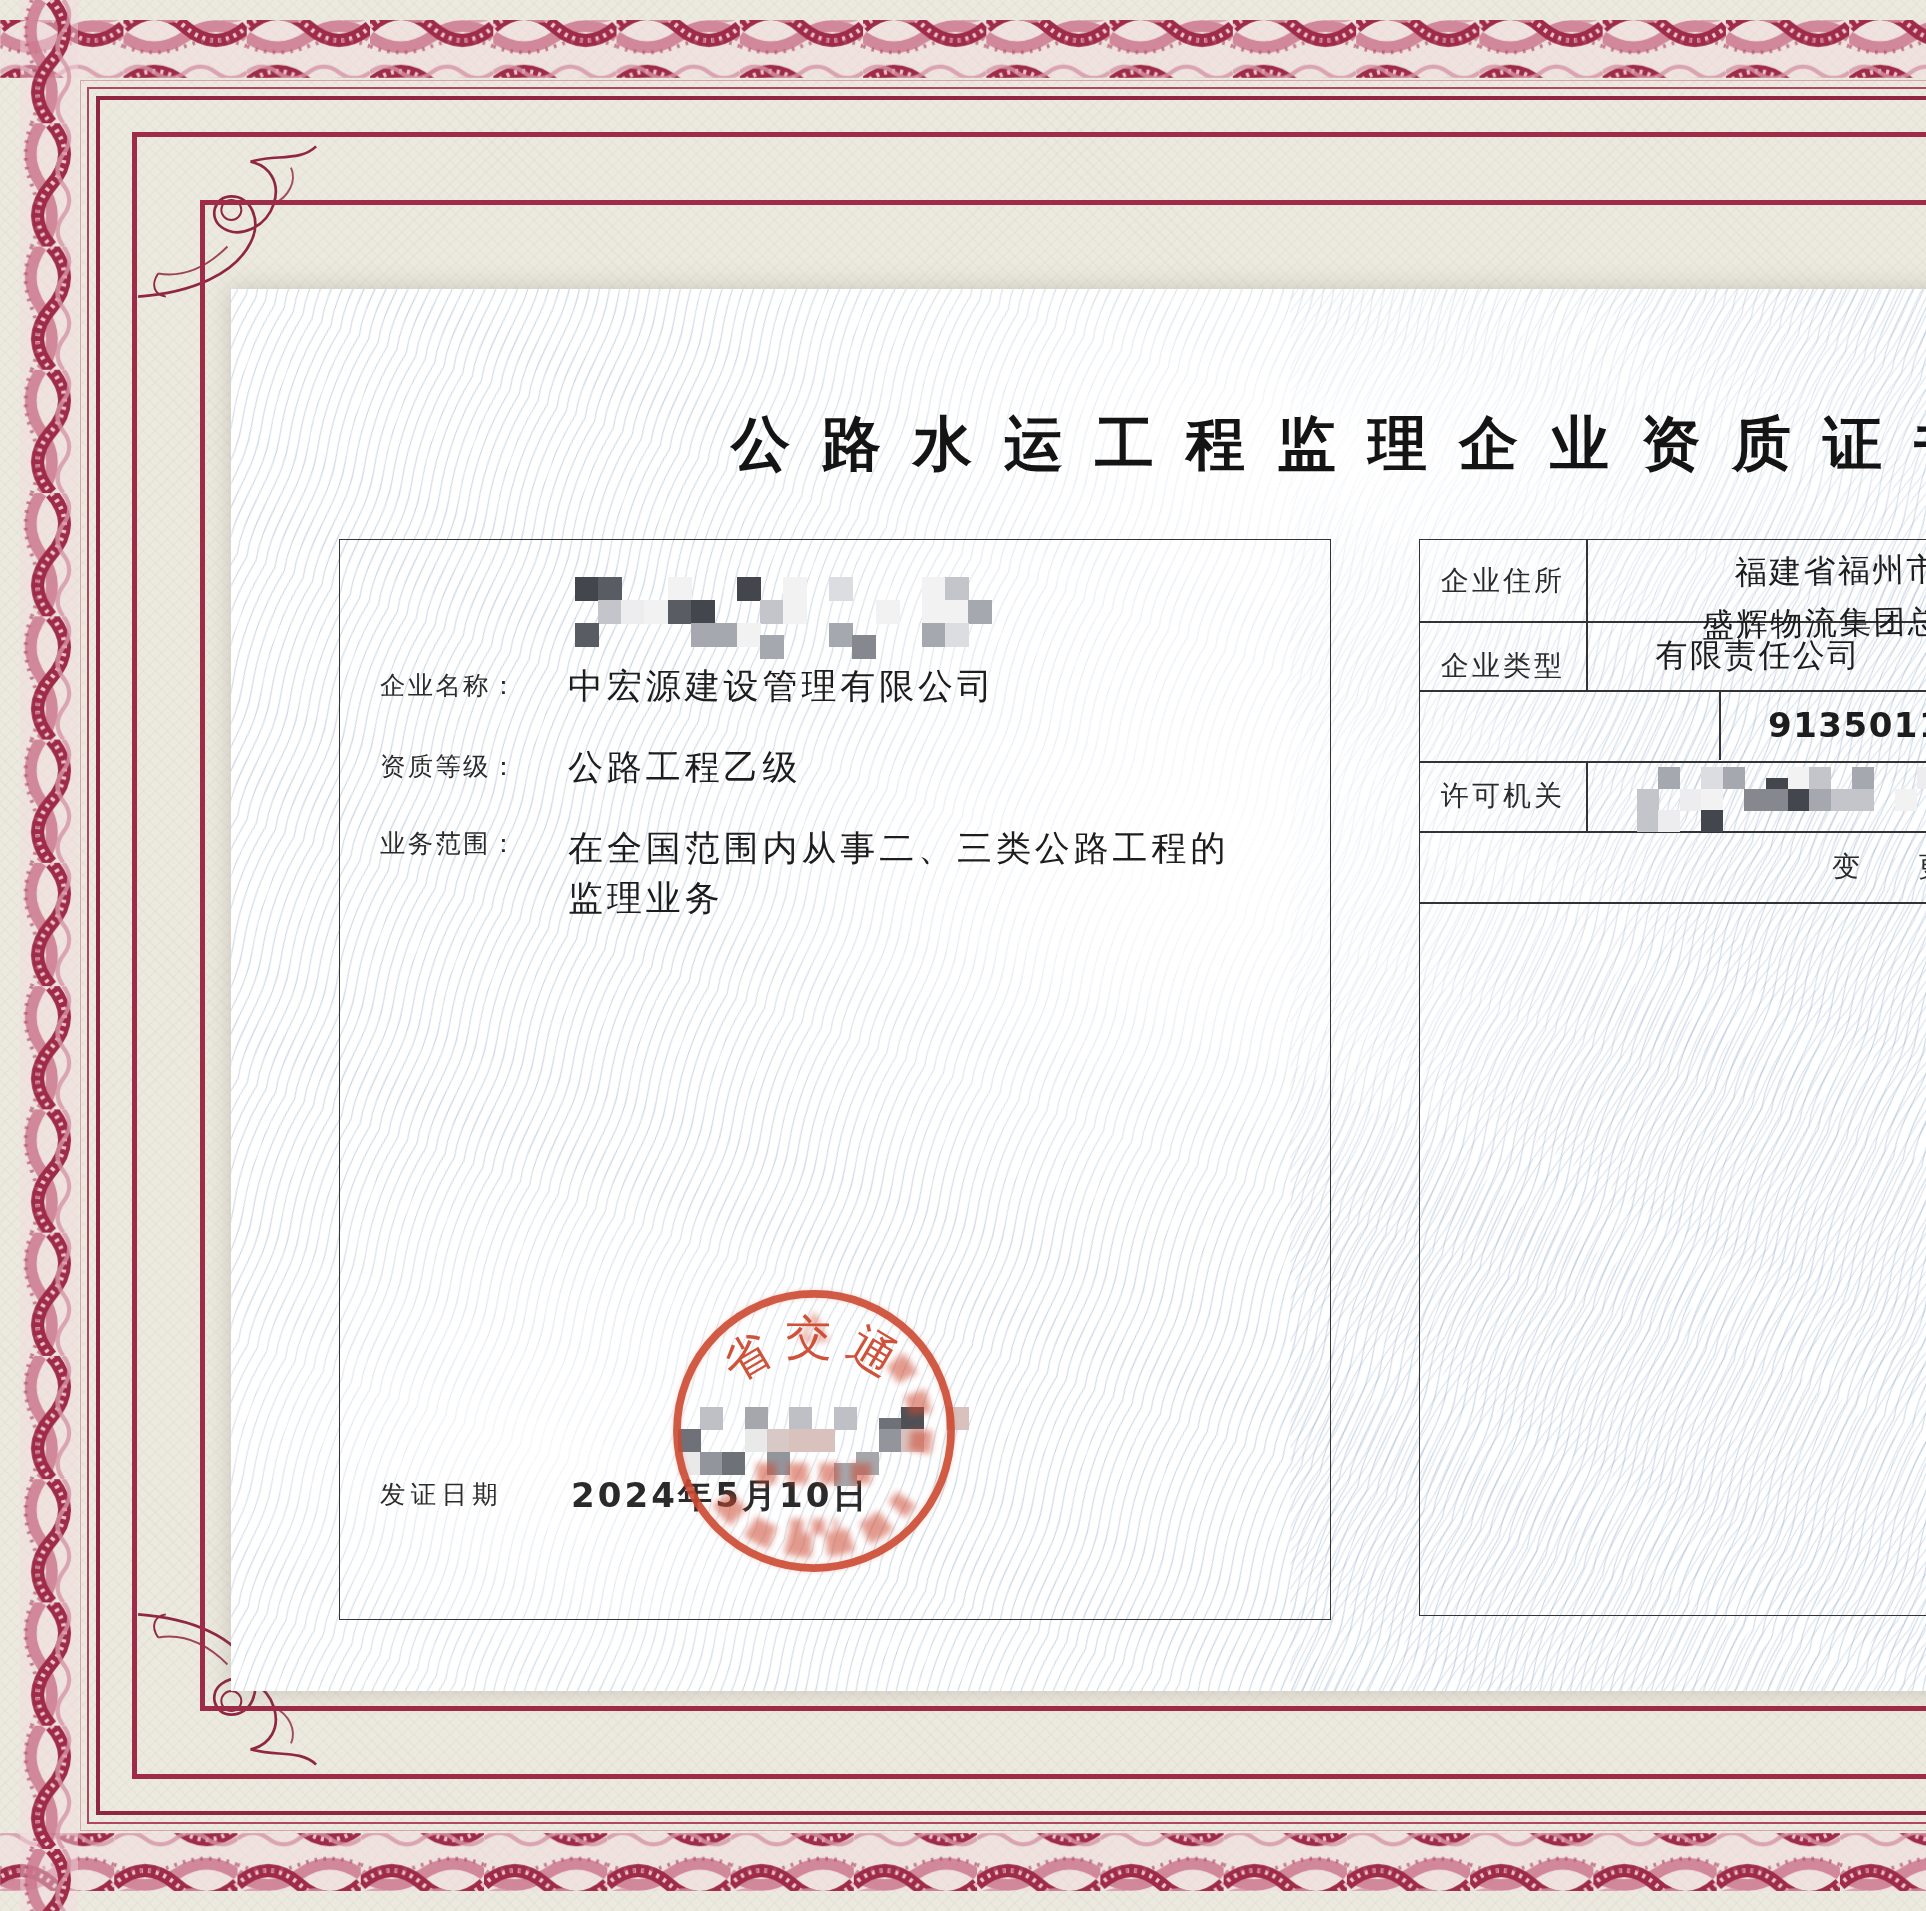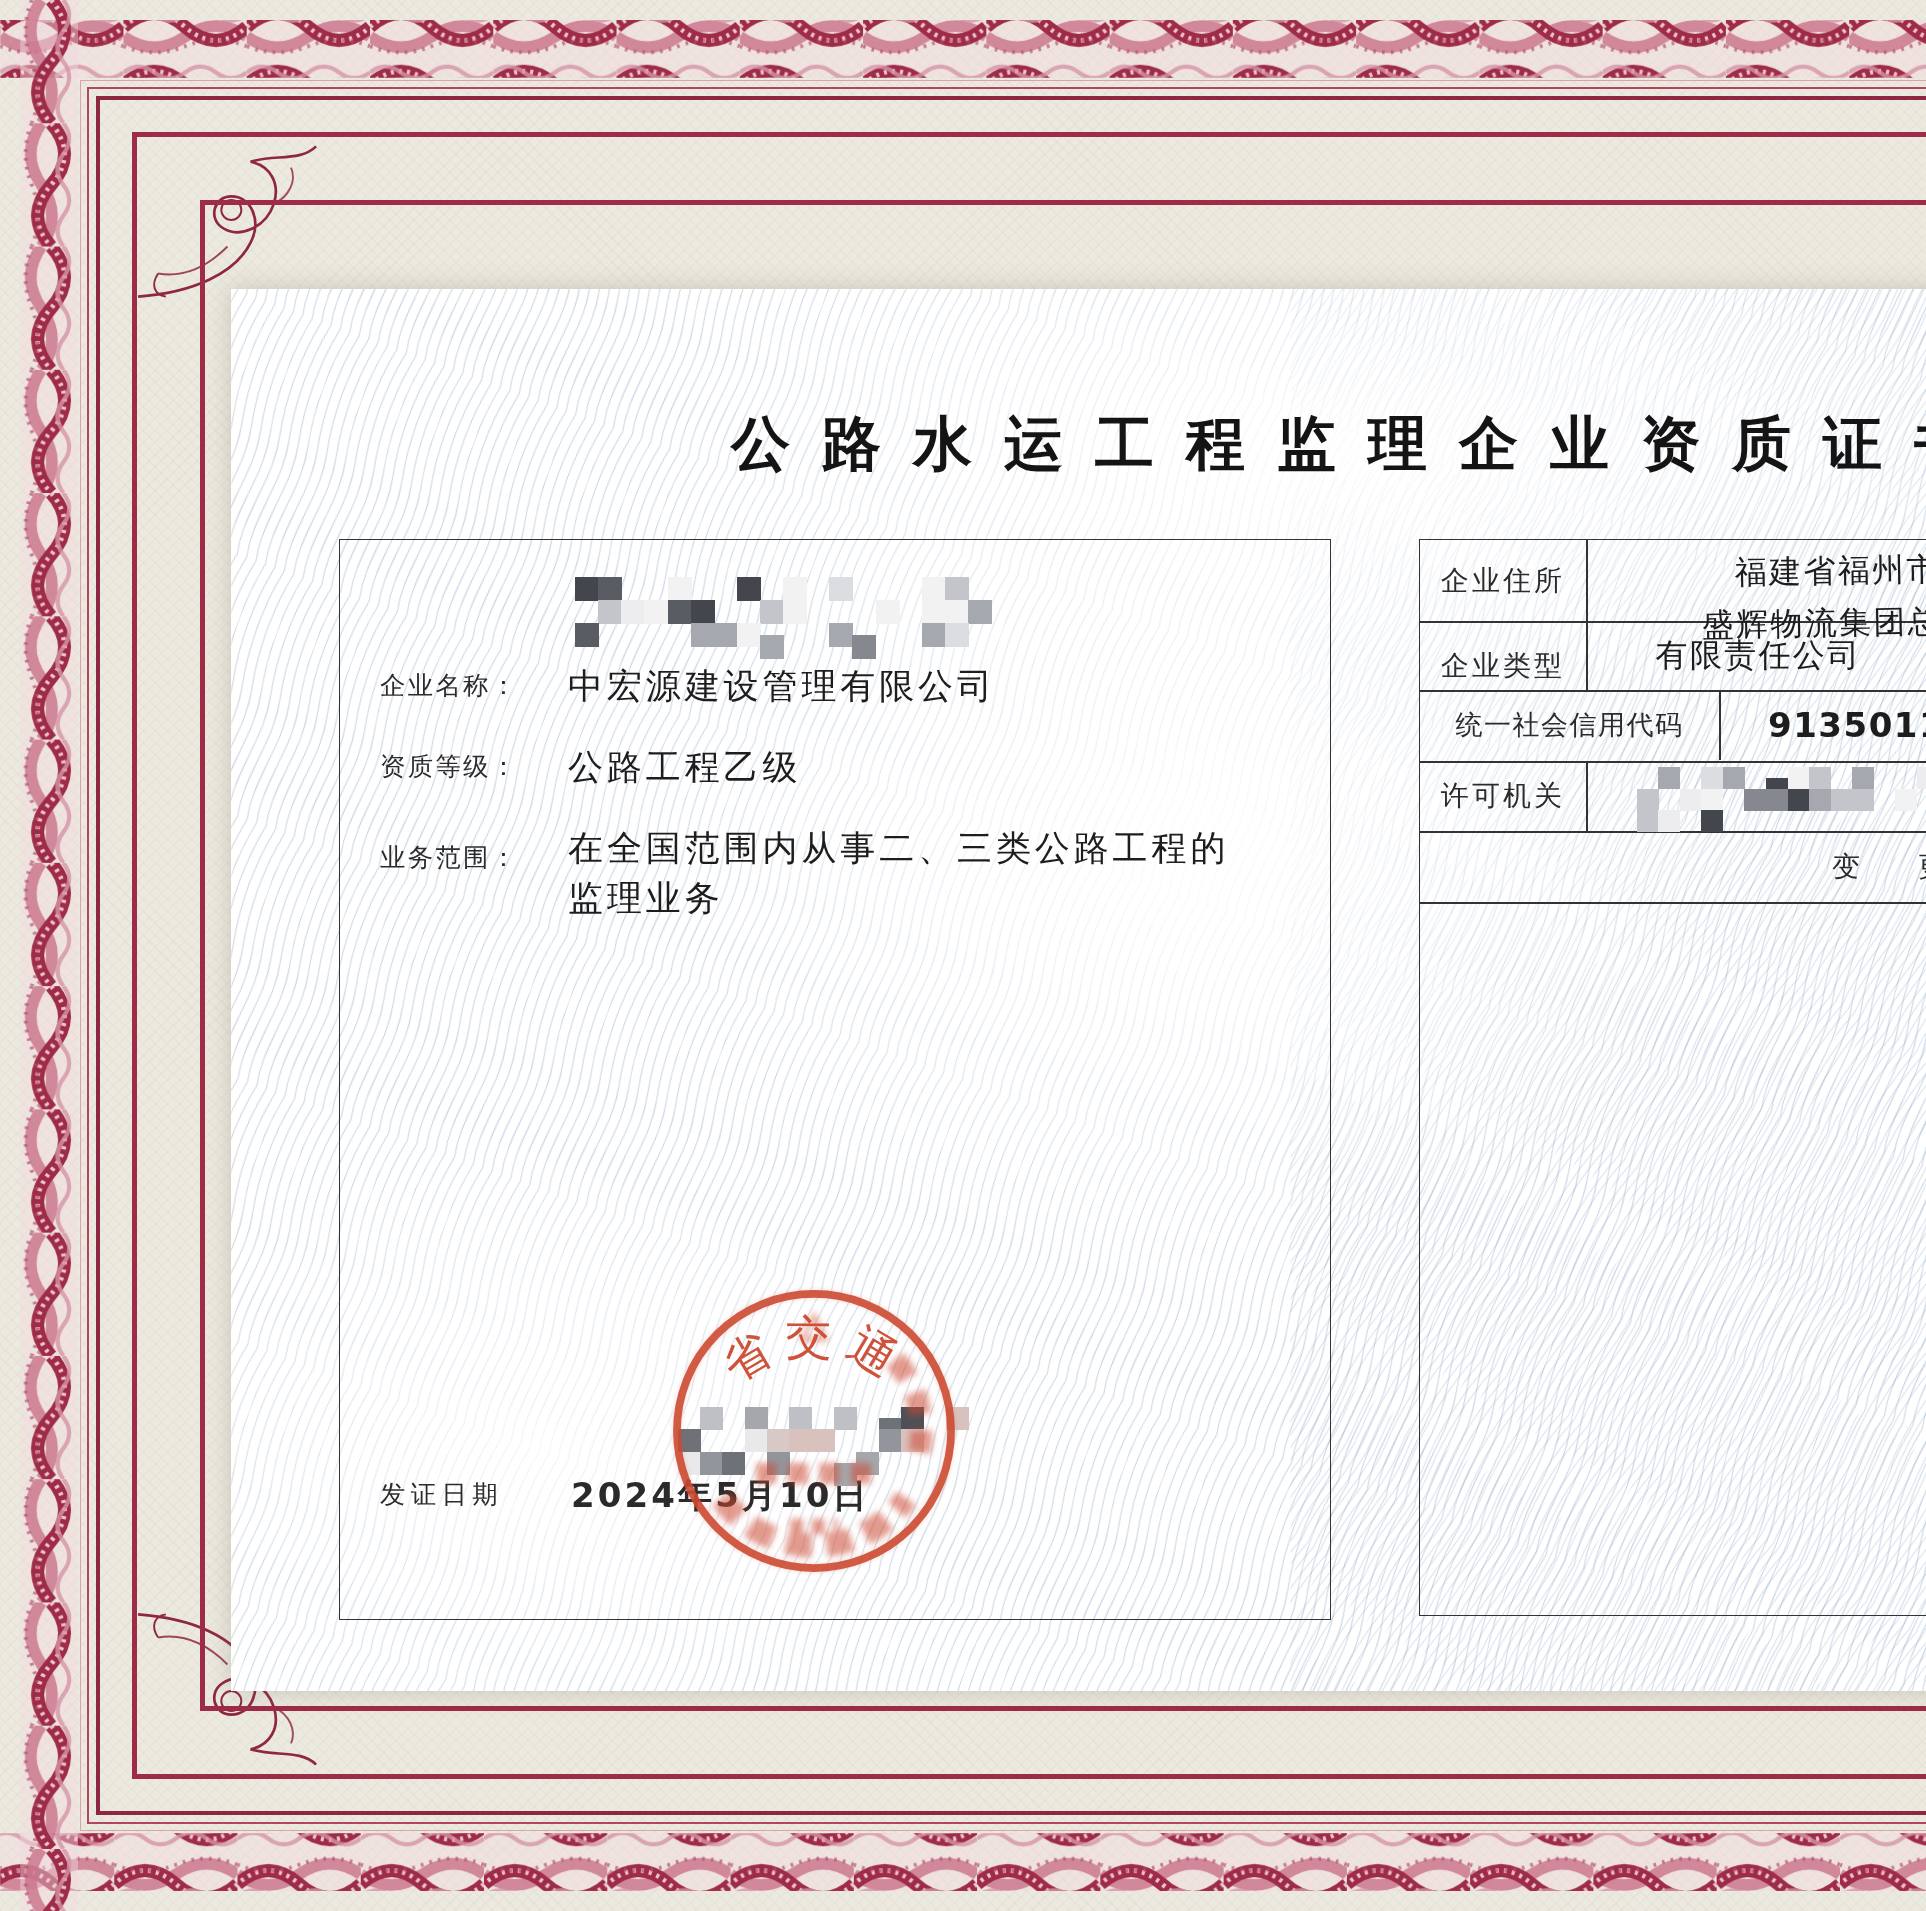--- a/index.html
+++ b/index.html
@@ -192,21 +192,21 @@
         <span class="lbl">企业名称：</span>
         <span class="val pos" style="left:188px">中宏源建设管理有限公司</span>
       </div>
 
       <div class="lrow" style="top:198px">
         <span class="lbl">资质等级：</span>
         <span class="val pos" style="left:188px">公路工程乙级</span>
       </div>
 
       <div class="lrow" style="top:280px;height:116px;align-items:flex-start">
-        <span class="lbl" style="margin-top:25px">业务范围：</span>
+        <span class="lbl" style="margin-top:11px">业务范围：</span>
         <span class="val scopeval">
           <span style="display:block">在全国范围内从事二、三类公路工程的</span>
           <span style="display:block">监理业务</span>
         </span>
       </div>
 
       <div class="mosaic" style="left:293px;top:867px;width:327px;height:54px">
           <i style="position: absolute; left: 22.3px; top: 0px; width: 23px; height: 23px;"></i>
           <i style="position: absolute; left: 67px; top: 0px; width: 23px; height: 23px; background: rgb(191, 192, 197);"></i>
           <i style="position: absolute; left: 89px; top: 0px; width: 23px; height: 23px;"></i>
@@ -294,21 +294,20 @@
 
       <div class="cell" style="left:0;top:0;width:166px;height:81px">企业住所</div>
       <div class="cell cellval addr" style="left:166px;top:0;width:799px;height:82px">
         <span>福建省福州市晋安区前横路169号</span>
         <span>盛辉物流集团总部大楼05层10-13单元</span>
       </div>
 
       <div class="cell" style="left:0;top:81px;width:166px;height:89px">企业类型</div>
       <div class="cell cellval" style="left:166px;top:81px;width:345px;height:69px">有限责任公司</div>
 
-      <div class="cell" style="left:0;top:150px;width:299px;height:70px;font-size:27px;letter-spacing:1.5px">统一社会信用代码</div>
       <div class="cell cellval num usccv" style="left:299px;top:150px;width:666px;height:70px">91350111M0001D9M98</div>
 
       <div class="cell" style="left:0;top:221px;width:166px;height:70px">许可机关</div>
       <div class="mosaic" style="left:195px;top:227px;width:308px;height:58px">
           <i style="position: absolute; left: 43px; top: 0px; width: 22px; height: 22px; background: rgb(166, 168, 175);"></i>
           <i style="position: absolute; left: 65px; top: 0px; width: 22px; height: 22px;"></i>
           <i style="position: absolute; left: 86px; top: 0px; width: 22px; height: 22px; background: rgb(220, 221, 224);"></i>
           <i style="position: absolute; left: 108px; top: 0px; width: 22px; height: 22px; background: rgb(166, 168, 175);"></i>
           <i style="position: absolute; left: 129px; top: 0px; width: 22px; height: 22px;"></i>
           <i style="position: absolute; left: 151px; top: 10.8px; width: 22px; height: 22px; background: rgb(68, 70, 78);"></i>

